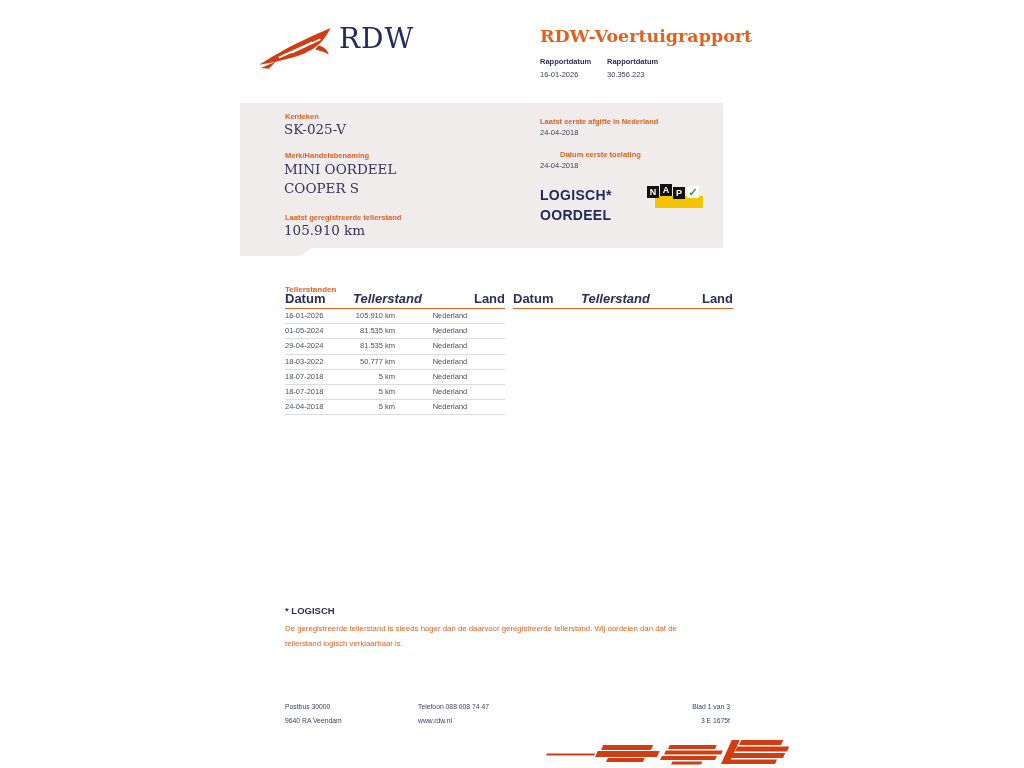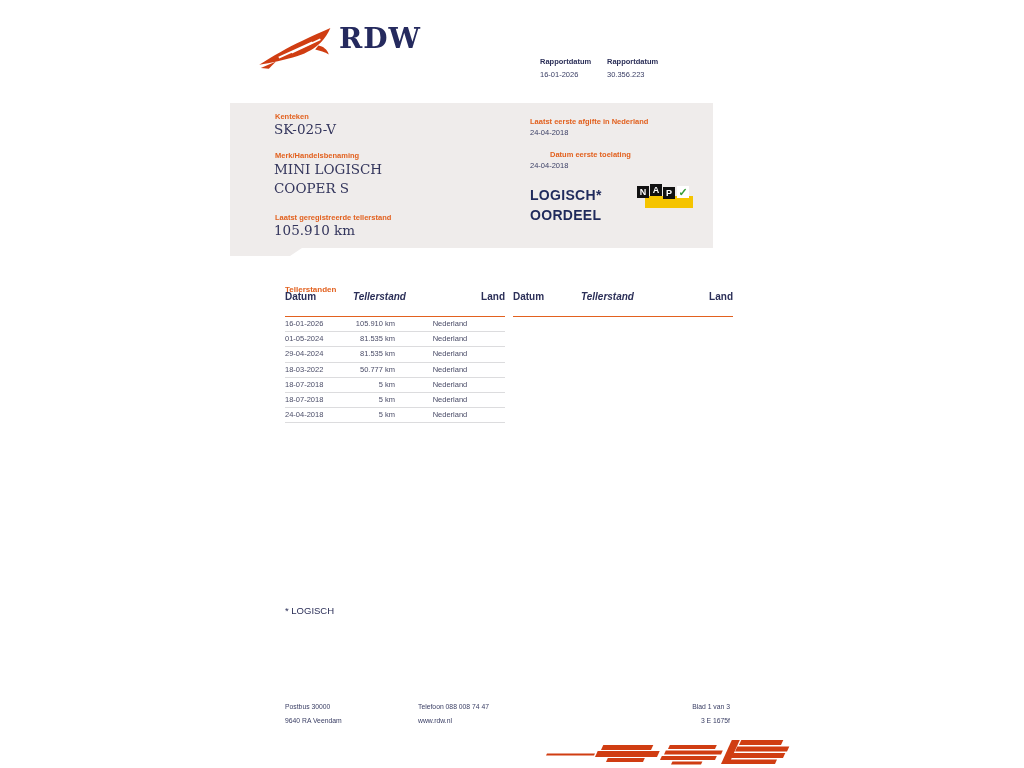--- a/index.html
+++ b/index.html
@@ -2,56 +2,56 @@
 <html><head>
 <meta charset="utf-8">
 <style>
   html,body{margin:0;padding:0;background:#ffffff;}
   .page{position:relative;width:1024px;height:768px;background:#ffffff;overflow:hidden;
         font-family:"Liberation Sans",sans-serif;color:#33355c;}
   .abs{position:absolute;}
 
   
   .wordmark{position:absolute;left:339px;top:22px;font-family:"DejaVu Serif",serif;
-            font-size:28px;font-weight:700;color:#252a5e;letter-spacing:1px;}
+            font-size:28px;font-weight:400;color:#252a5e;letter-spacing:1px;}
   .report-title{position:absolute;left:540px;top:26px;font-family:"DejaVu Serif",serif;
             font-size:17.5px;font-weight:600;color:#e2611f;}
   .meta-lbl{font-size:7.5px;font-weight:bold;color:#2b2f58;}
   .meta-val{font-size:7.5px;color:#3c4066;margin-top:4px;}
 
   
-  .summary-box{position:absolute;left:230px;top:103px;width:581px;height:153px;background:#efeceb;
+  .summary-box{position:absolute;left:240px;top:103px;width:581px;height:153px;background:#efeceb;
       clip-path:polygon(0 0,483px 0,483px 145px,72px 145px,60px 153px,0 153px);}
   .f-lbl{position:absolute;font-size:7.5px;font-weight:bold;color:#e2611f;}
   .f-val{position:absolute;font-family:"DejaVu Serif",serif;font-size:13.5px;color:#33355c;text-align:right;}
   .f-sval{position:absolute;font-size:7.5px;color:#3c4066;}
   .oordeel{position:absolute;left:300px;top:82px;font-size:14px;font-weight:bold;
            color:#1f2a5c;line-height:20px;letter-spacing:.3px;}
 
   
   .nap{position:absolute;left:407px;top:81px;width:58px;height:26px;}
   .nap-yellow{position:absolute;left:8px;top:12px;width:48px;height:12px;background:#f5c400;}
   .nap-tile{position:absolute;width:12px;height:12px;background:#111111;color:#ffffff;
             font-size:9px;font-weight:bold;text-align:center;line-height:12px;}
   .nap-check{position:absolute;width:12px;height:12px;background:#ffffff;color:#3a9e3a;
              font-size:11px;font-weight:bold;text-align:center;line-height:12px;}
 
   
   .section-title{position:absolute;left:285px;top:277px;font-size:8px;font-weight:bold;color:#e2611f;margin-top:8px;}
   .ttable{position:absolute;top:291px;width:220px;}
   .ttable.left{left:285px;} .ttable.right{left:513px;}
-  .thead{display:grid;grid-template-columns:68px 42px 1fr;font-size:10px;font-weight:bold;
-         color:#2b2f58;padding-bottom:14px;border-bottom:1.5px solid #e2611f;}
+  .thead{display:grid;grid-template-columns:68px 42px 1fr;font-size:13px;font-weight:bold;
+         color:#2b2f58;padding-bottom:2px;border-bottom:1.5px solid #e2611f;}
   .thead .h2{text-align:right;font-style:italic;} .thead .h3{text-align:right;}
   .trow{display:grid;grid-template-columns:68px 42px 1fr;font-size:7.5px;color:#4b4d68;
         height:14.2px;line-height:14.2px;border-bottom:1px solid #dcdcde;}
   .trow .tc1{text-align:left;} .trow .tc2{text-align:right;} .trow .tc3{text-align:center;}
 
   
-  .fn-title{position:absolute;left:285px;top:605px;font-size:9.5px;font-weight:normal;color:#2b2f58;}
+  .fn-title{position:absolute;left:285px;top:605px;font-size:9.5px;font-weight:bold;color:#2b2f58;}
   .fn-text{position:absolute;left:285px;top:621px;width:420px;font-size:7.8px;line-height:15px;color:#e2611f;}
 
   
   .foot{position:absolute;font-size:6.8px;color:#3c4066;line-height:14px;}
   .foot.c1{left:285px;top:700px;} .foot.c2{left:418px;top:700px;}
   .foot.c3{left:610px;top:700px;width:120px;text-align:right;}
 </style>
 </head>
 <body>
 
@@ -59,34 +59,35 @@
 
   <svg class="abs" style="left:256px;top:24px;" width="80" height="48" viewBox="0 0 100 58">
     <path fill="#d03d12" d="M4 50 C 20 40, 40 28, 58 20 C 70 14, 82 9, 93 4 C 90 11, 86 17, 81 22 C 74 29, 64 35, 52 39 C 36 44, 18 48, 4 50 Z"></path>
     <path fill="#d03d12" d="M78 26 C 84 27, 89 31, 91 37 C 86 34, 80 33, 74 31 Z"></path>
     <path fill="#d03d12" d="M6 54 L 25 46 L 16 55 Z"></path>
     <path fill="#ffffff" d="M28 40 L 70 21 L 71 23 L 29 42 Z"></path>
     <path fill="#ffffff" d="M44 34 L 80 17 L 81 19 L 45 36 Z"></path>
   </svg>
   <div class="wordmark">RDW</div>
 
+  <div class="report-title">RDW-Voertuigrapport</div>
   <div class="abs" style="left:540px;top:57px;">
     <div class="meta-lbl">Rapportdatum</div>
     <div class="meta-val">16-01-2026</div>
   </div>
   <div class="abs" style="left:607px;top:57px;">
     <div class="meta-lbl">Rapportdatum</div>
     <div class="meta-val">30.356.223</div>
   </div>
 
   <div class="summary-box">
     <div class="f-lbl" style="left:45px;top:9px;">Kenteken</div>
     <div class="f-val" style="left:44px;top:18px;">SK-025-V</div>
     <div class="f-lbl" style="left:45px;top:48px;">Merk/Handelsbenaming</div>
-    <div class="f-val" style="left:44px;top:58px;">MINI LOGISCH</div>
+    <div class="f-val" style="left:44px;top:58px;">MINI OORDEEL</div>
     <div class="f-val" style="left:44px;top:77px;">COOPER S</div>
     <div class="f-lbl" style="left:45px;top:110px;">Laatst geregistreerde tellerstand</div>
     <div class="f-val" style="left:44px;top:119px;">105.910 km</div>
 
     <div class="f-lbl" style="left:300px;top:14px;">Laatst eerste afgifte in Nederland</div>
     <div class="f-sval" style="left:300px;top:25px;">24-04-2018</div>
     <div class="f-lbl" style="left:300px;top:47px;padding-left:20px;">Datum eerste toelating</div>
     <div class="f-sval" style="left:300px;top:58px;">24-04-2018</div>
 
     <div class="oordeel">
@@ -153,20 +154,21 @@
   <div class="ttable right">
     <div class="thead">
       <span class="h1">Datum</span>
       <span class="h2">Tellerstand</span>
       <span class="h3">Land</span>
     </div>
     <div></div>
   </div>
 
   <div class="fn-title">* LOGISCH</div>
+  <div class="fn-text">De geregistreerde tellerstand is steeds hoger dan de daarvoor geregistreerde tellerstand. Wij oordelen dan dat de tellerstand logisch verklaarbaar is.</div>
 
   <div class="foot c1">
     <div>Postbus 30000</div>
     <div>9640 RA Veendam</div>
   </div>
   <div class="foot c2">
     <div>Telefoon 088 008 74 47</div>
     <div>www.rdw.nl</div>
   </div>
   <div class="foot c3">

